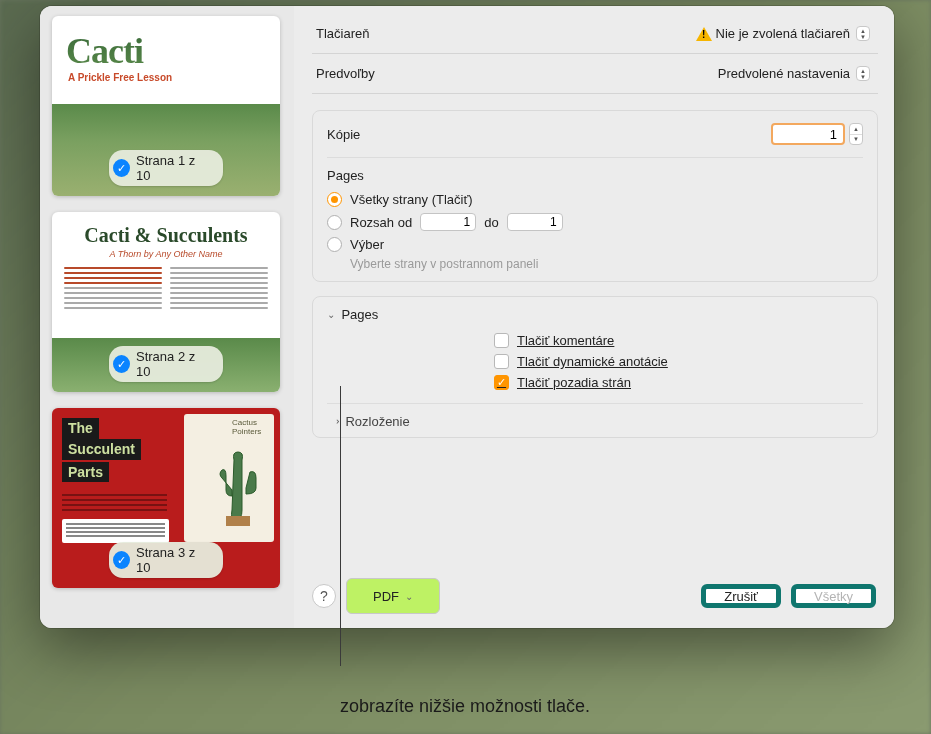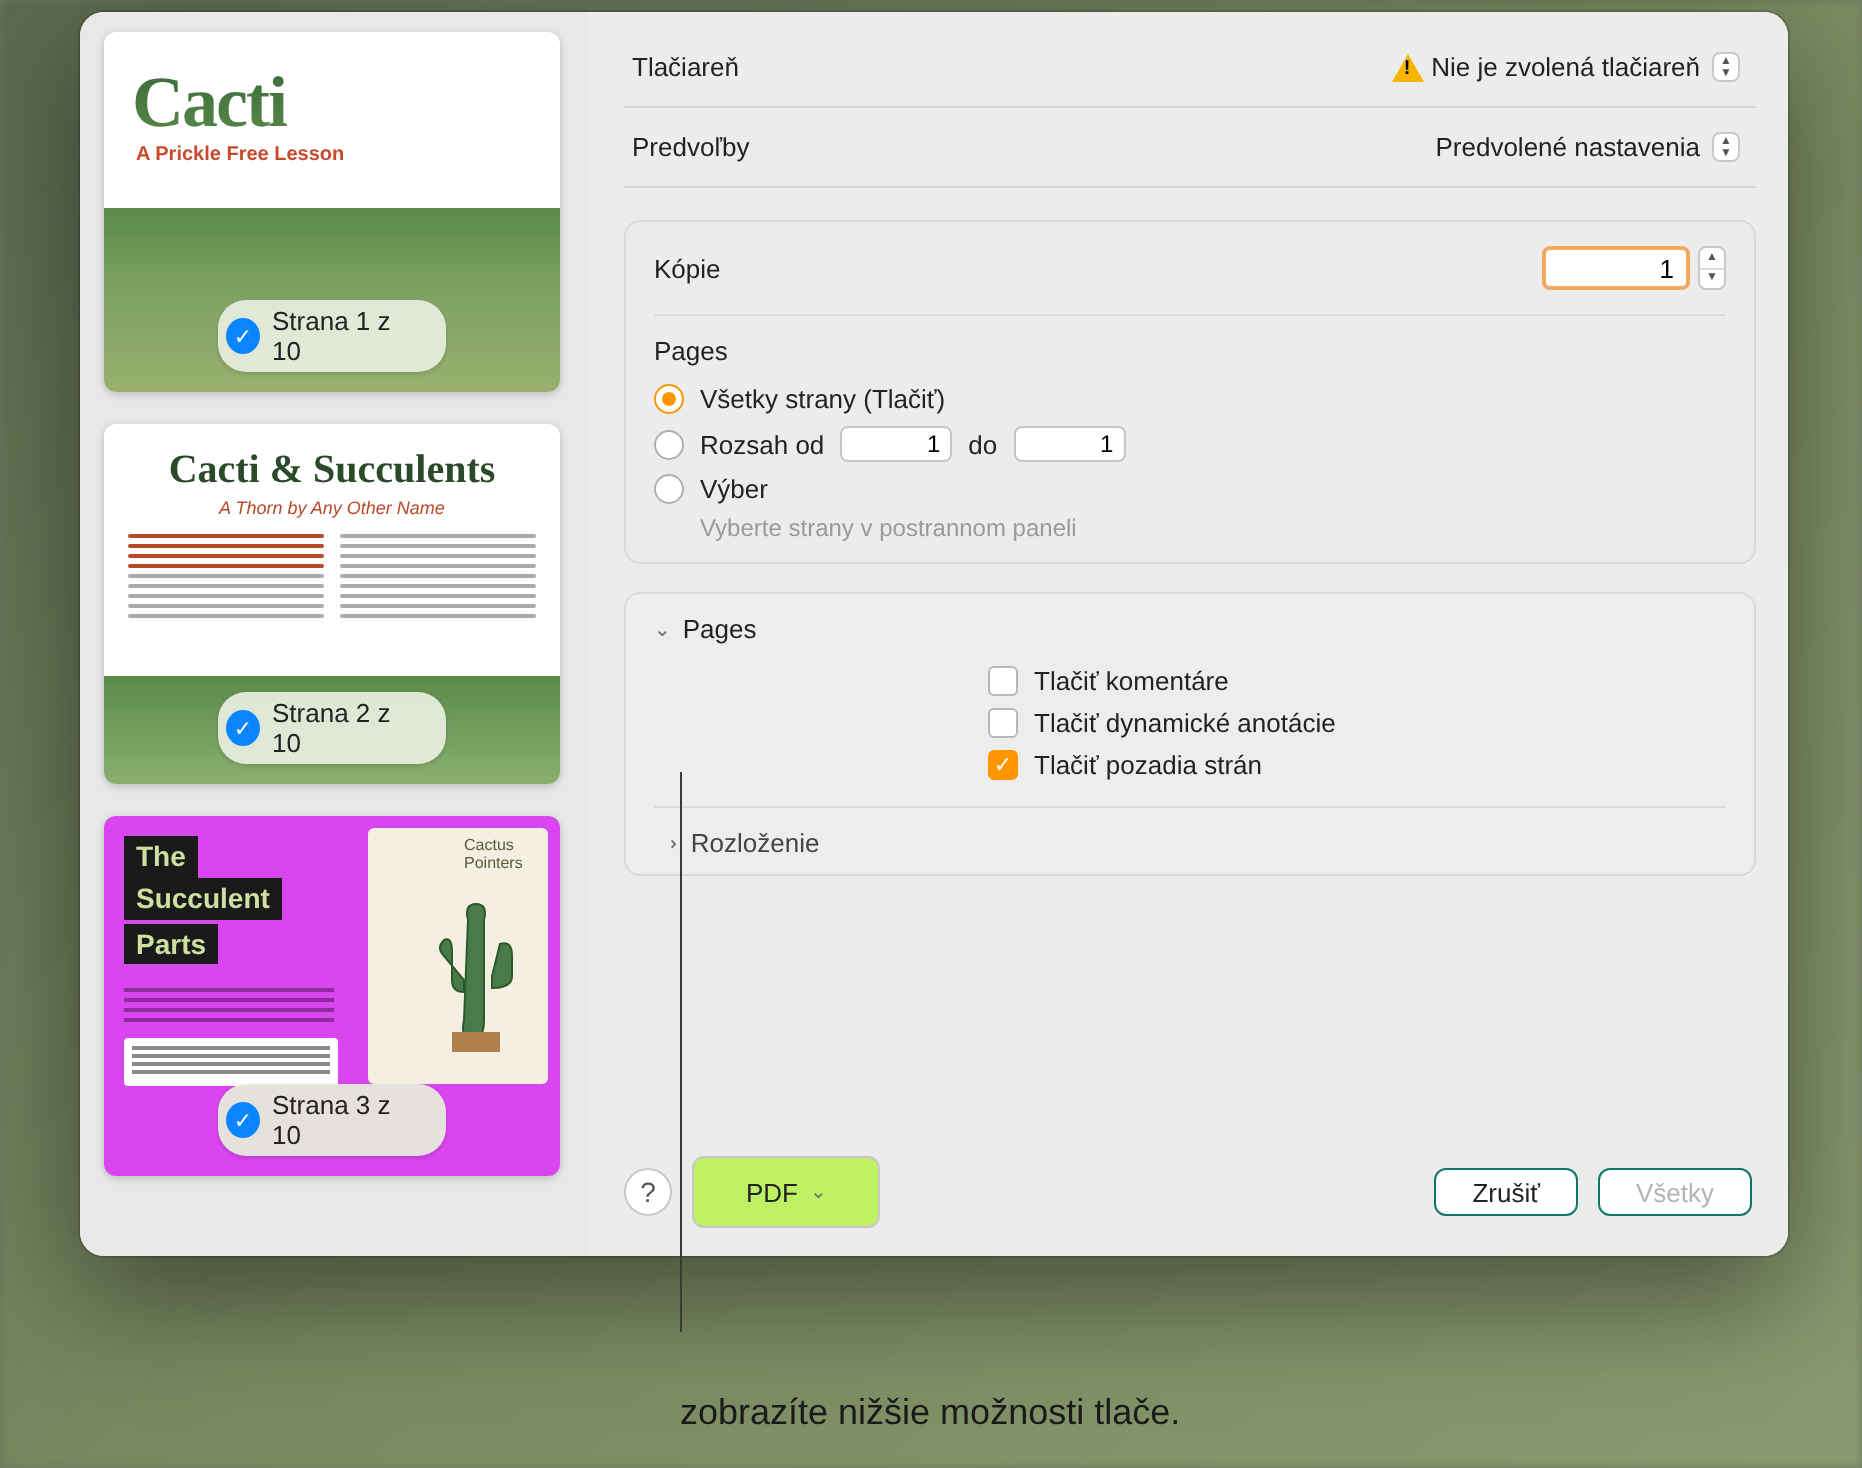--- a/index.html
+++ b/index.html
@@ -90,21 +90,21 @@
   }
   .t2-title { text-align:center; margin-top:12px; font-family: Georgia, serif;
     font-size: 20px; font-weight: 800; color:#2a4a2a;}
   .t2-sub { text-align:center; font-size:9px; color:#b84a2a; font-style: italic; margin-top:2px;}
   .t2-cols { display:flex; gap:8px; padding: 8px 12px 0 12px;}
   .t2-col { flex:1; }
   .t2-line { height:2px; background:#aaa; margin-bottom:3px; border-radius:1px;}
   .t2-line.red { background:#b84a2a;}
   .t2-photo { position:absolute; left:0; right:0; bottom:0; height:54px;
     background: linear-gradient(#5a8a4a, #8ab070);}
-  .t3 { background:#d946ef;}
+  .t3 { background:#b91c1c;}
   .t3-left { position:absolute; left:0; top:0; width:60%; height:100%; padding:10px;}
   .t3-title { display:inline-block; background:#1a1a1a; color:#cde0a0; font-weight:900;
     font-size:14px; padding:2px 6px; line-height:1.2;}
   .t3-title2 { display:inline-block; background:#1a1a1a; color:#cde0a0; font-weight:900;
     font-size:14px; padding:2px 6px; margin-top:2px;}
   .t3-right { position:absolute; right:6px; top:6px; width:90px; height:128px;
     background:#f4efe2; border-radius:3px;}
   .t3-right-title { font-size:8px; text-align:left; color:#5a5a3a; margin-top:4px;margin-left:48px;}
   .t3-cactus { position:absolute; right:12px; bottom:12px; width:50px; height:80px;}
   
@@ -200,21 +200,21 @@
     width:56px; height:18px; border:1px solid #c4c4c4; border-radius:4px;
     background:#fff; text-align:right; padding:0 5px; font-size:12px;
   }
   .hint { font-size:12px; color:#9a9a9a; margin-left:23px; margin-top:2px;}
   .expand-section {
     border:1px solid #d9d9d9; border-radius:8px; margin-top:14px;
     background:#ededed; padding: 10px 14px 8px 14px;
   }
   .expand-head { display:flex; align-items:center; gap:6px; font-size:13px; cursor:default;}
   .chev { font-size:10px; color:#6a6a6a; display:inline-block;}
-  .check-row { display:flex; align-items:flex-end; gap:8px; padding:3px 0 3px 167px; font-size:13px;}
+  .check-row { display:flex; align-items:flex-end; gap:8px; padding:3px 0 3px 167px; font-size:13px;text-decoration:underline;}
   .checkbox {
     width:15px; height:15px; border:1px solid #b8b8b8; border-radius:3px; background:#fff;
     display:flex; align-items:center; justify-content:center; flex-shrink:0;
   }
   .checkbox.checked { background:#ff9500; border-color:#ff9500; color:#fff; font-size:11px;}
   .collapsed-row{
     display:flex; align-items:center; gap:6px; font-size:13px;
     padding:10px 4px 0 4px; color:#444;
   }
   .bottom-bar{
@@ -227,21 +227,21 @@
     display:flex;align-items:center;justify-content:center;
     font-size:14px; color:#555;
   }
   .pdf-btn{
     height:36px; padding:0 26px; border-radius:6px;
     border:1px solid #c8c8c8; background:#bef264;
     display:flex;align-items:center;gap:6px; font-size:13px;
   }
   .btn{
     height:24px; padding:0 18px; border-radius:6px;
-    border:1px solid #0f766e; background:#fff; font-size:13px;
+    border:5px solid #0f766e; background:#fff; font-size:13px;
     display:flex;align-items:center;
   }
   .btn.disabled{ color:#b4b4b4;}
   .callout-line{
     position:absolute;
     left:340px; top:386px;
     width:1px; height:280px;
     background:#3a3a3a;
     z-index:3;
   }

